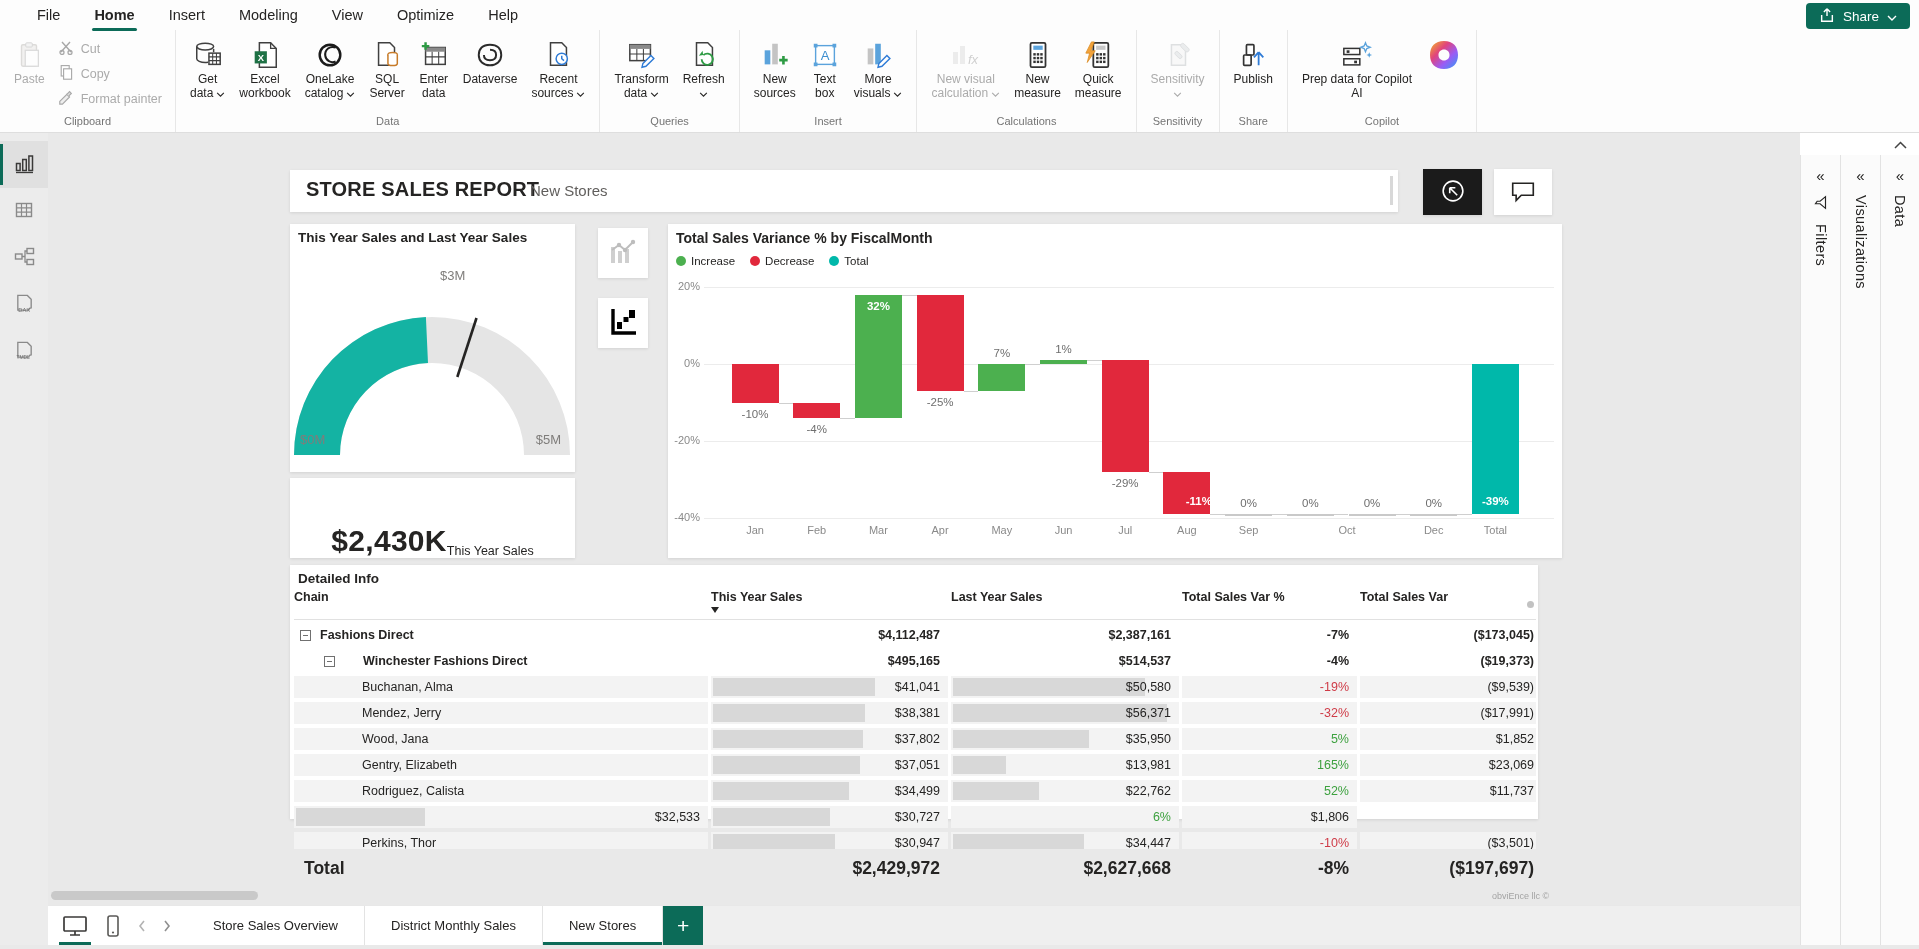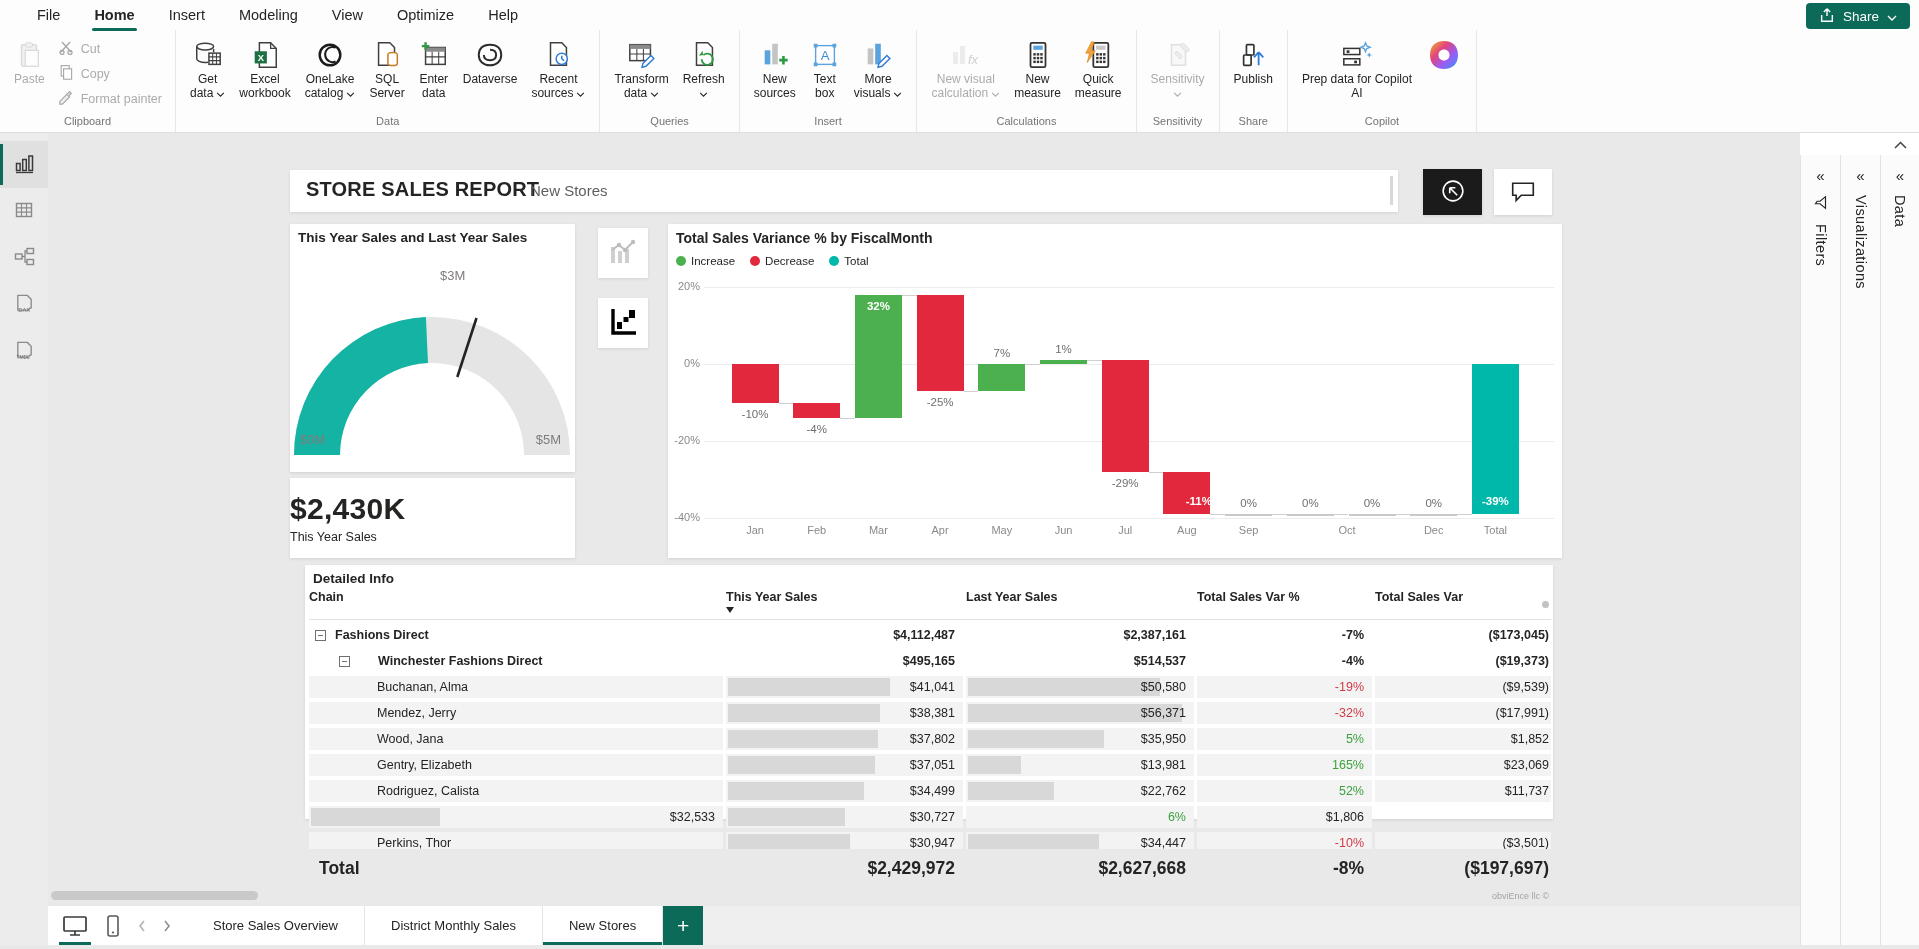--- a/index.html
+++ b/index.html
@@ -38,21 +38,21 @@
 .rail-top{position:absolute;left:1800px;top:133px;width:119px;height:22px;background:#fff}
 
 .visual{position:absolute;background:#fff;box-shadow:0 1px 3px rgba(0,0,0,.10)}
 .vtitle{position:absolute;left:8px;top:6px;font-size:13.5px;font-weight:bold;white-space:nowrap}
 .report-title{position:absolute;left:16px;top:8px;font-size:20px;font-weight:bold;letter-spacing:.2px}
 .report-subtitle{position:absolute;left:240px;top:12px;font-size:15px;color:#605e5c}
 .mini-scroll{position:absolute;right:5px;top:6px;width:3px;height:29px;background:#d8d8d8}
 .gauge-label{position:absolute;font-size:13px;color:#7f7d7b}
 .card-value{font-size:30px;font-weight:bold;letter-spacing:.3px}
 .card-label{font-size:12.5px;margin-top:4px}
-.center-col{display:flex;flex-direction:column;align-items:flex-start;justify-content:center;height:100%}
+.center-col{display:flex;flex-direction:row;align-items:flex-end;justify-content:center;height:100%}
 
 .legend{position:absolute;left:8px;top:31px;display:flex;gap:15px;align-items:center}
 .legend-item{display:flex;align-items:center;gap:5px;font-size:11.5px;cursor:pointer}
 .legend-dot{width:10px;height:10px;border-radius:50%}
 .gridline{position:absolute;height:1px;background:#ececec}
 .ytick{position:absolute;width:30px;text-align:right;font-size:11px;color:#8a8a8a}
 .xtick{position:absolute;width:54px;text-align:center;font-size:11px;color:#8a8a8a}
 .wbar{position:absolute;cursor:pointer}
 .wconn{position:absolute;height:1px;background:#cfcfcf}
 .wlabel{position:absolute;width:46px;text-align:center;font-size:11.5px;color:#6e6e6e;white-space:nowrap}
@@ -643,21 +643,21 @@
         <div class="wbar" style="left: 742.2px; top: 290.1px; width: 47px; height: 1.5px; background: rgb(201, 201, 201);"></div>
         <div class="wlabel" style="left: 742.7px; top: 273.1px;">0%</div>
         <div class="xtick" style="left: 738.7px; top: 300px;">Dec</div>
         <div class="wconn" style="left: 789.2px; width: 14.7px; top: 290.1px;"></div>
         <div class="wbar" style="left: 803.9px; top: 140px; width: 47px; height: 150.2px; background: rgb(0, 184, 170);"></div>
         <div class="wlabel inside" style="left: 804.4px; top: 271.1px;">-39%</div>
         <div class="xtick" style="left: 800.4px; top: 300px;">Total</div>
       </div>
   </div>
 
-  <div class="visual" style="left:305px;top:565px;width:1248px;height:254px" id="tbl">
+  <div class="visual" style="left:290px;top:565px;width:1248px;height:254px" id="tbl">
     <div class="vtitle">Detailed  Info</div>
     <div class="thead tgrid" id="tbl-head">
         <div class="hc">
           <span>Chain</span>
         </div>
         <div class="hc">
           <span>This Year Sales</span>
           <span class="sort-arrow"></span>
         </div>
         <div class="hc">

